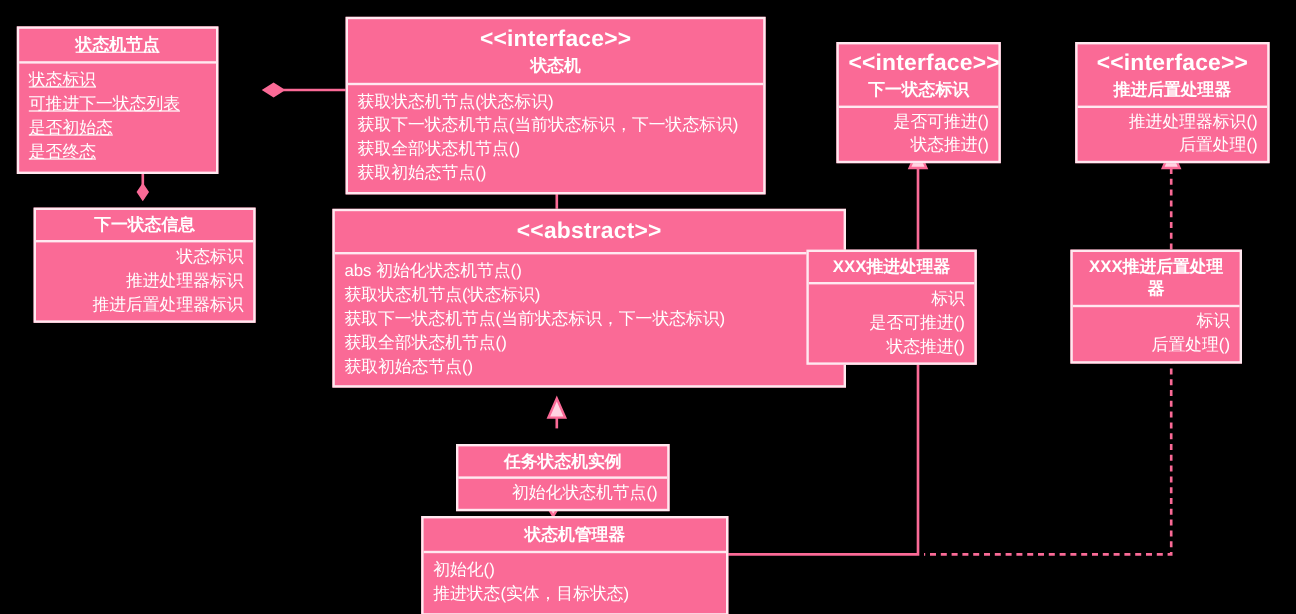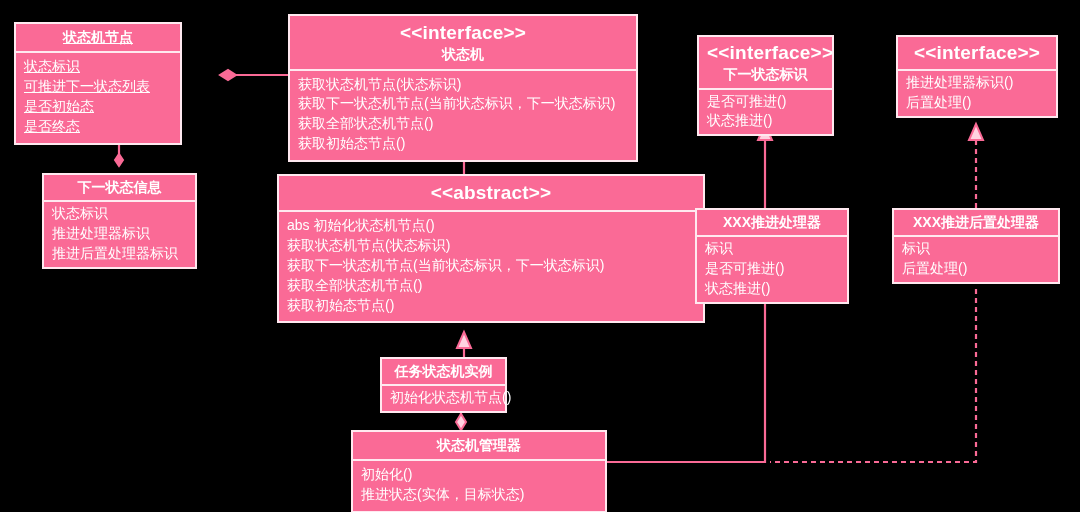--- a/index.html
+++ b/index.html
@@ -31,21 +31,21 @@
   }
   .node .hdr .tname{display:block;}
   .node .body{
     padding:4px 8px 6px 8px;
     font-size:14px;
     line-height:1.42;
     font-weight:normal;
   }
   .node .body .m{display:block;white-space:nowrap;}
   .node.compact .hdr{padding:3px 8px 4px 8px;}
-  .node.compact .body{padding:2px 8px 3px 8px;}
+  .node.compact .body{padding:2px 8px 3px 8px;text-align:right;}
 </style>
 </head>
 <body>
 
 <div id="canvas">
 
   <svg class="links" viewBox="0 0 1080 512" xmlns="http://www.w3.org/2000/svg">
 
       state-machine-node --&gt;
     <g>
@@ -106,21 +106,21 @@
       <span class="tname">状态机节点</span>
     </div>
     <div class="body">
       <span class="m">状态标识</span>
       <span class="m">可推进下一状态列表</span>
       <span class="m">是否初始态</span>
       <span class="m">是否终态</span>
     </div>
   </div>
 
-  <div class="node compact" style="left:42px;top:173px;width:155px;">
+  <div class="node compact" style="left:28px;top:173px;width:185px;">
     <div class="hdr">
       <span class="tname">下一状态信息</span>
     </div>
     <div class="body">
       <span class="m">状态标识</span>
       <span class="m">推进处理器标识</span>
       <span class="m">推进后置处理器标识</span>
     </div>
   </div>
 
@@ -143,21 +143,21 @@
     </div>
     <div class="body">
       <span class="m">abs 初始化状态机节点()</span>
       <span class="m">获取状态机节点(状态标识)</span>
       <span class="m">获取下一状态机节点(当前状态标识，下一状态标识)</span>
       <span class="m">获取全部状态机节点()</span>
       <span class="m">获取初始态节点()</span>
     </div>
   </div>
 
-  <div class="node compact" style="left:380px;top:357px;width:127px;">
+  <div class="node compact" style="left:380px;top:370px;width:178px;">
     <div class="hdr">
       <span class="tname">任务状态机实例</span>
     </div>
     <div class="body">
       <span class="m">初始化状态机节点()</span>
     </div>
   </div>
 
   <div class="node" style="left:351px;top:430px;width:256px;">
     <div class="hdr">
@@ -176,39 +176,40 @@
     </div>
     <div class="body">
       <span class="m">是否可推进()</span>
       <span class="m">状态推进()</span>
     </div>
   </div>
 
   <div class="node compact" style="left:896px;top:35px;width:162px;">
     <div class="hdr">
       <span class="stereo">&lt;&lt;interface&gt;&gt;</span>
+      <span class="tname">推进后置处理器</span>
     </div>
     <div class="body">
       <span class="m">推进处理器标识()</span>
       <span class="m">后置处理()</span>
     </div>
   </div>
 
-  <div class="node compact" style="left:695px;top:208px;width:154px;">
+  <div class="node compact" style="left:672px;top:208px;width:142px;">
     <div class="hdr">
       <span class="tname">XXX推进处理器</span>
     </div>
     <div class="body">
       <span class="m">标识</span>
       <span class="m">是否可推进()</span>
       <span class="m">状态推进()</span>
     </div>
   </div>
 
-  <div class="node compact" style="left:892px;top:208px;width:168px;">
+  <div class="node compact" style="left:892px;top:208px;width:143px;">
     <div class="hdr">
       <span class="tname">XXX推进后置处理器</span>
     </div>
     <div class="body">
       <span class="m">标识</span>
       <span class="m">后置处理()</span>
     </div>
   </div>
 
 </div>

